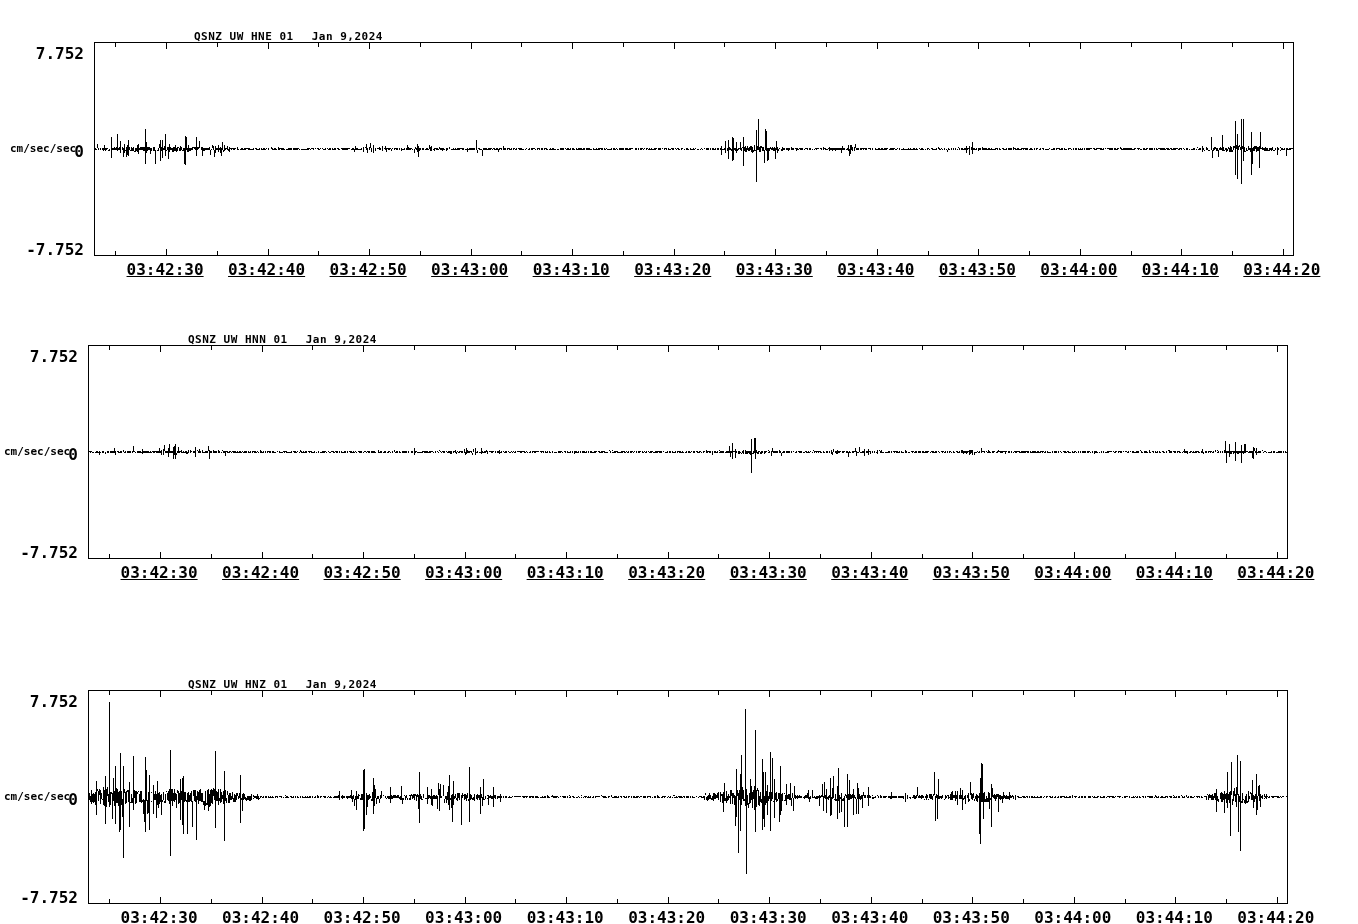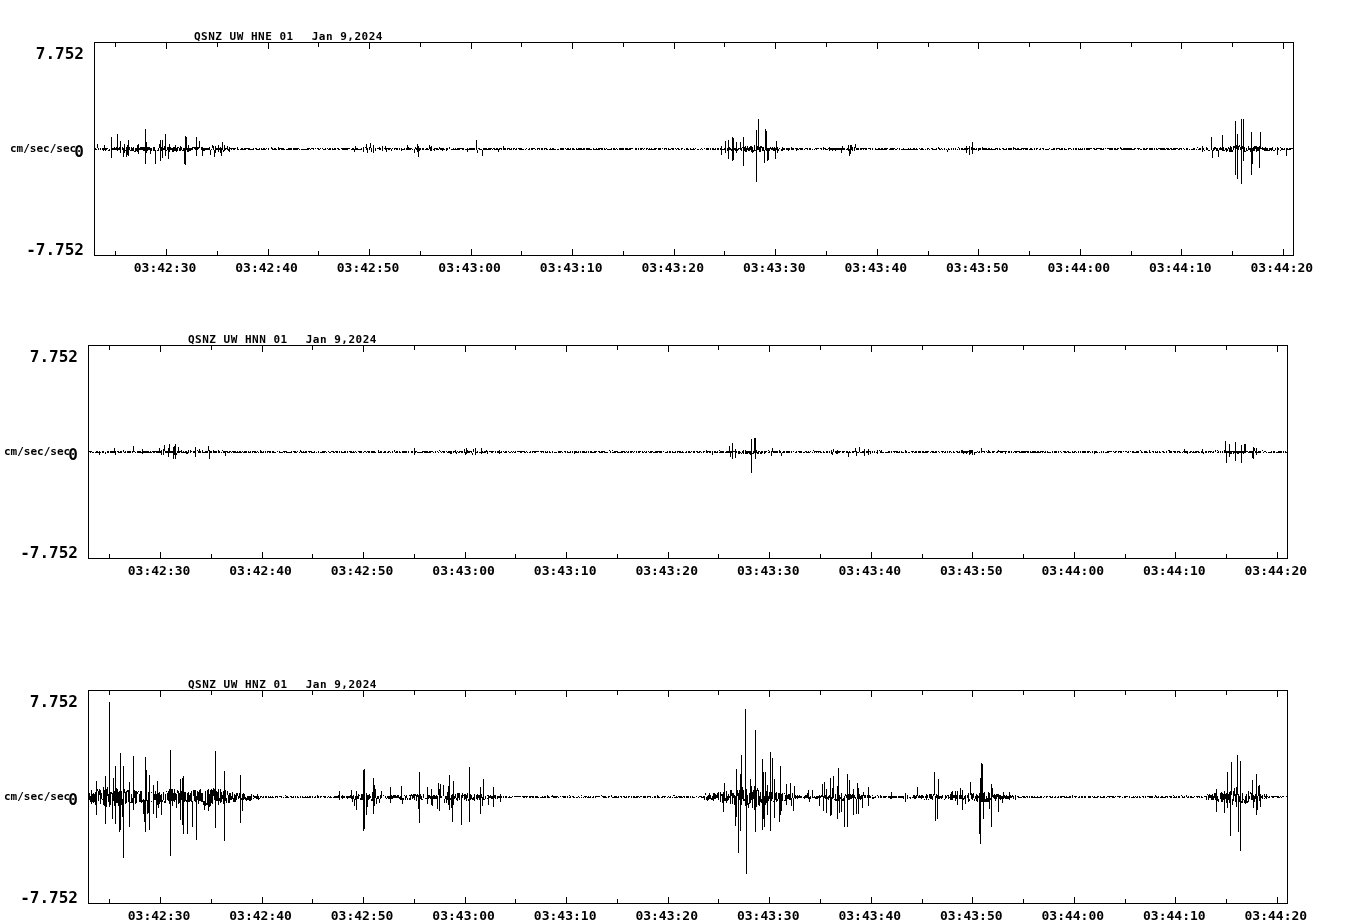--- a/index.html
+++ b/index.html
@@ -70,24 +70,25 @@
   .ytick.bot { top: 240px; }
   .xticklabels {
     position: absolute;
     left: 88px;
     top: 260px;
     width: 1200px;
     height: 16px;
   }
   .xticklabel {
     position: absolute;
-    font-size: 13px;
+    font-size: 16px;
     font-weight: bold;
     transform: translateX(-50%);
     white-space: nowrap;
+    text-decoration: underline;
   }
   svg.wave {
     display: block;
   }
 </style>
 </head>
 <body>
 
 <div class="page">
 

